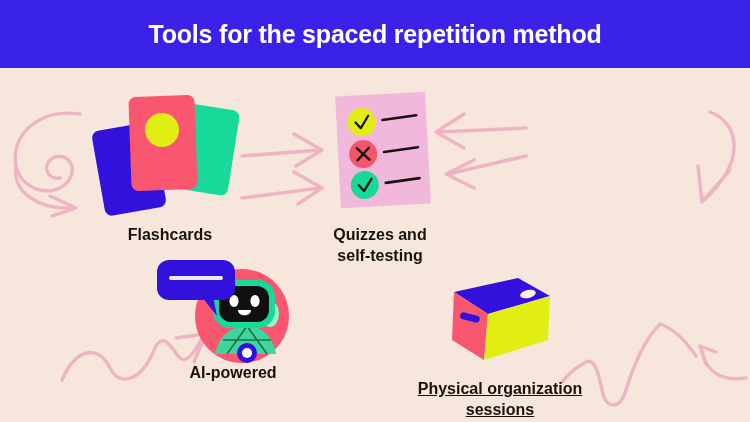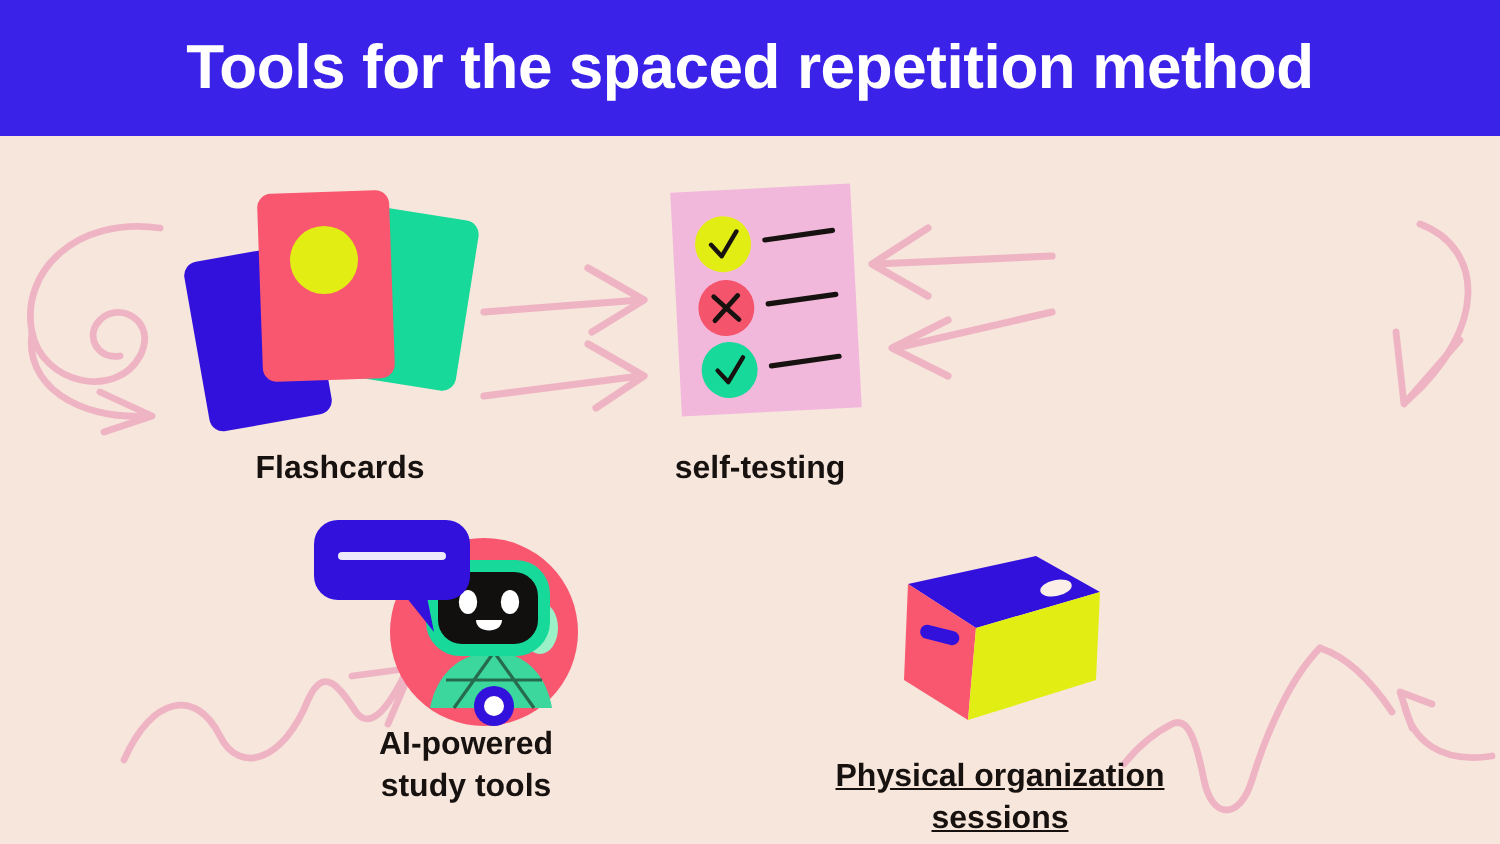--- a/index.html
+++ b/index.html
@@ -32,21 +32,21 @@
   .header-title {
     position: absolute;
     left: 0;
     top: 0;
     width: 750px;
     height: 68px;
     display: flex;
     align-items: center;
     justify-content: center;
     color: #FFFFFF;
-    font-size: 31px;
+    font-size: 25px;
     font-weight: bold;
     letter-spacing: -0.2px;
     font-family: "Liberation Sans", sans-serif;
     white-space: nowrap;
   }
   
   .item {
     position: absolute;
   }
   .item-art {
@@ -151,20 +151,21 @@
           <circle cx="33" cy="65" r="14" fill="#F4556C"></circle>
           <path d="M27 59 L 39 71 M 39 59 L 27 71" stroke="#17120F" stroke-width="2.4" stroke-linecap="round"></path>
           <line x1="54" y1="64" x2="88" y2="61" stroke="#17120F" stroke-width="2.6" stroke-linecap="round"></line>
           <circle cx="33" cy="96" r="14" fill="#16D99A"></circle>
           <path d="M27 96 L 32 102 L 40 90" fill="none" stroke="#17120F" stroke-width="2.2" stroke-linecap="round" stroke-linejoin="round"></path>
           <line x1="54" y1="95" x2="88" y2="92" stroke="#17120F" stroke-width="2.6" stroke-linecap="round"></line>
         </g>
       </svg>
     </div>
     <div class="item-label" style="left:-50px; top:136px; width:220px;">
+      <div>Quizzes and</div>
       <div>self-testing</div>
     </div>
   </div>
 
 
   <div class="item" style="left:155px; top:258px; width:145px; height:155px;">
     <div class="item-art">
       <svg width="150" height="100" viewBox="0 0 150 100">
         <circle cx="87" cy="58" r="47" fill="#F9566F"></circle>
         <ellipse cx="115" cy="56" rx="9" ry="13" fill="#9BF0C8"></ellipse>
@@ -177,21 +178,20 @@
         <ellipse cx="79" cy="43" rx="4.6" ry="6" fill="#FFFFFF"></ellipse>
         <ellipse cx="100" cy="43" rx="4.6" ry="6" fill="#FFFFFF"></ellipse>
         <path d="M83 52 L 96 52 C 96 59, 83 59, 83 52 Z" fill="#FFFFFF"></path>
         <rect x="2" y="2" width="78" height="40" rx="12" fill="#3311DD"></rect>
         <path d="M46 38 L 62 58 L 58 38 Z" fill="#3311DD"></path>
         <line x1="16" y1="20" x2="66" y2="20" stroke="#EDEAFB" stroke-width="4" stroke-linecap="round"></line>
       </svg>
     </div>
     <div class="item-label" style="left:-22px; top:104px; width:200px;">
       <div>AI-powered</div>
-      <div>study tools</div>
     </div>
   </div>
 
   <div class="item" style="left:420px; top:270px; width:160px; height:145px;">
     <div class="item-art" style="left:12px;">
       <svg width="125" height="95" viewBox="0 0 125 95">
         <path d="M22 22 L 86 8 L 118 26 L 56 44 Z" fill="#3311DD"></path>
         <path d="M22 22 L 56 44 L 52 90 L 20 70 Z" fill="#F9566F"></path>
         <path d="M56 44 L 118 26 L 116 70 L 52 90 Z" fill="#E2EE13"></path>
         <rect x="28" y="44" width="20" height="7" rx="3.5" fill="#3311DD" transform="rotate(14 38 47)"></rect>

